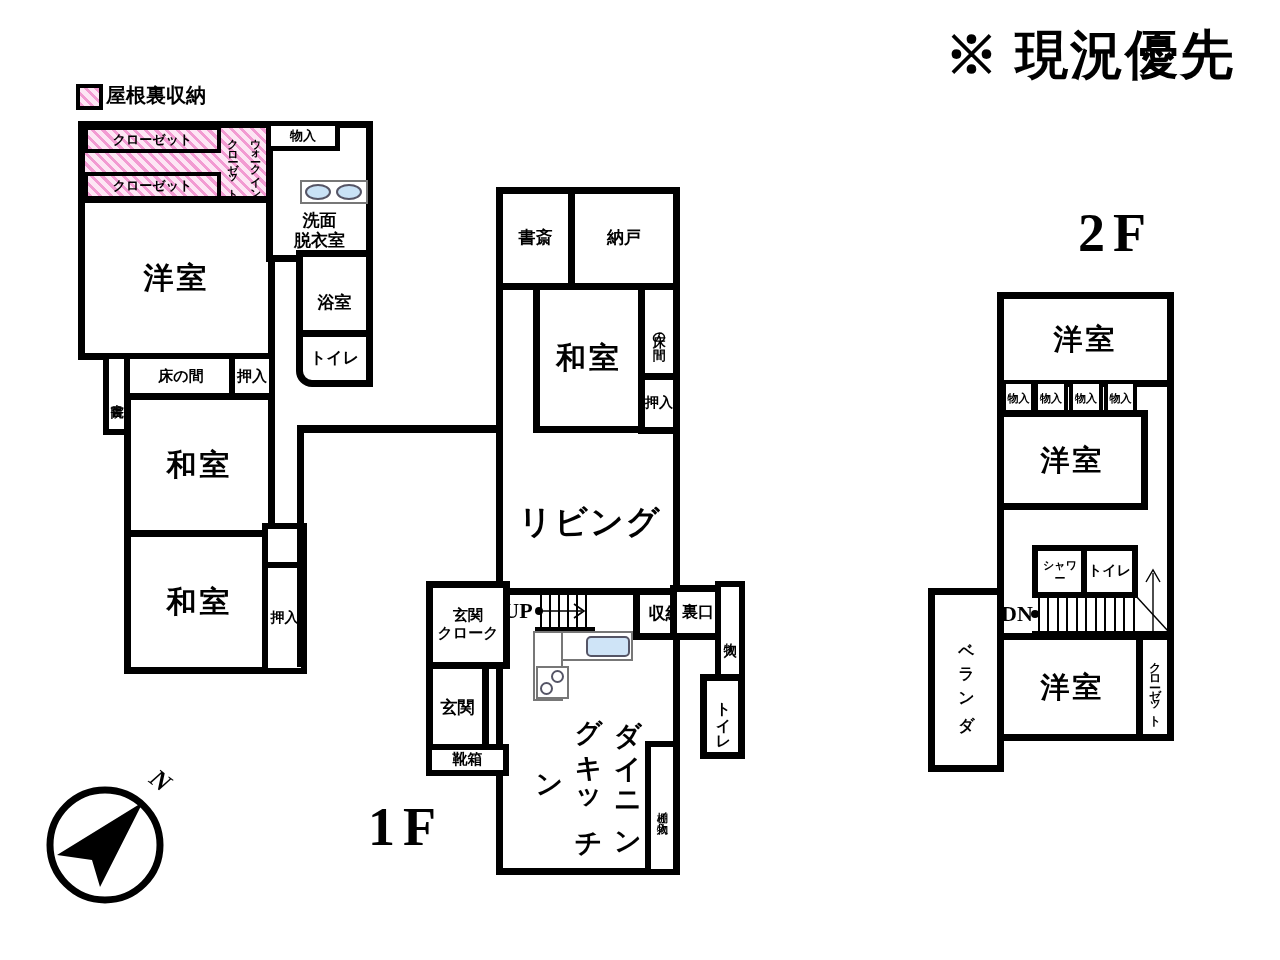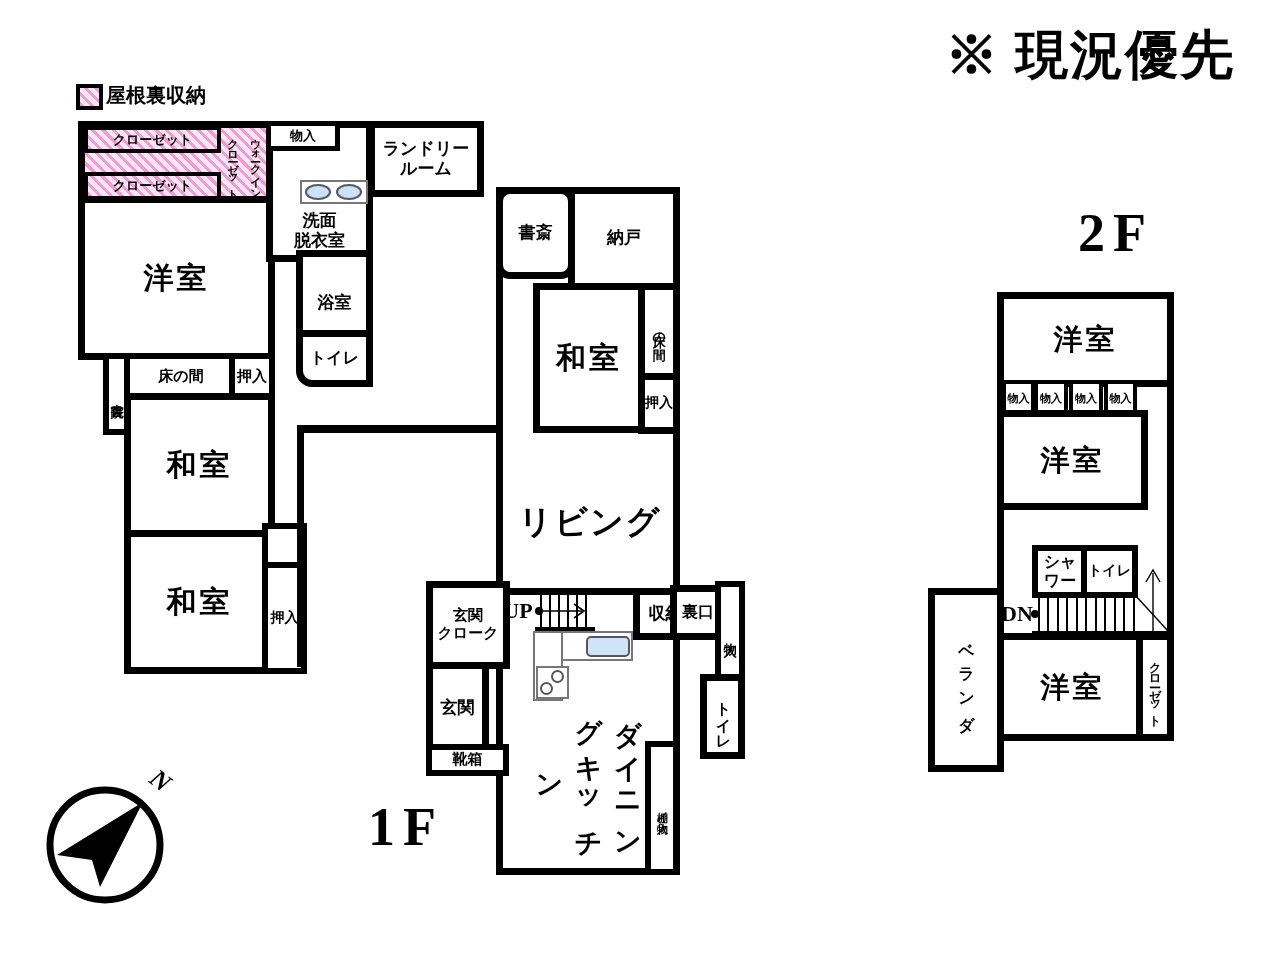--- a/index.html
+++ b/index.html
@@ -89,30 +89,26 @@
   <div class="fixture" style="left:305px;top:184px;width:26px;height:16px;border-radius:50%;background:#c9e2f6;border-color:#556;"></div>
   <div class="fixture" style="left:336px;top:184px;width:26px;height:16px;border-radius:50%;background:#c9e2f6;border-color:#556;"></div>
 
   <div class="room f17" style="left:296px;top:250px;width:77px;height:107px;">
     <span class="lbl">浴室</span>
   </div>
   <div class="room f16" style="left:296px;top:330px;width:77px;height:57px;border-bottom-left-radius:16px;">
     <span class="lbl">トイレ</span>
   </div>
 
-  <div class="room f17" style="left:368px;top:121px;width:116px;height:76px;">
-    <span class="lbl">ランドリー
-ルーム</span>
-  </div>
 
   <div class="wall" style="left:297px;top:425px;width:206px;height:8px;"></div>
   <div class="wall" style="left:297px;top:425px;width:7px;height:242px;"></div>
 
   <div class="room" style="left:496px;top:187px;width:184px;height:408px;"></div>
-  <div class="room f17" style="left:496px;top:187px;width:79px;height:92px;border-radius:14px;">
+  <div class="room f17" style="left:496px;top:187px;width:79px;height:103px;">
     <span class="lbl">書斎</span>
   </div>
   <div class="room f17" style="left:568px;top:187px;width:112px;height:103px;">
     <span class="lbl">納戸</span>
   </div>
   <div class="room f30" style="left:533px;top:283px;width:112px;height:150px;">
     <span class="lbl">和室</span>
   </div>
   <div class="room f13" style="left:638px;top:283px;width:42px;height:97px;">
     <span class="lbl v">床の間</span>
@@ -200,21 +196,21 @@
     <span class="lbl">物入</span>
   </div>
   <div class="room b4 f11" style="left:1104px;top:380px;width:33px;height:37px;">
     <span class="lbl">物入</span>
   </div>
 
   <div class="room f29" style="left:997px;top:410px;width:151px;height:100px;">
     <span class="lbl">洋室</span>
   </div>
 
-  <div class="room b6" style="left:1032px;top:545px;width:56px;height:53px;font-size:16px;">
+  <div class="room b6" style="left:1032px;top:545px;width:56px;height:53px;font-size:11px;">
     <span class="lbl">シャワー</span>
   </div>
   <div class="room b6 f14" style="left:1081px;top:545px;width:57px;height:53px;">
     <span class="lbl">トイレ</span>
   </div>
 
   <div class="treads" style="left:1038px;top:598px;width:100px;height:35px;background:repeating-linear-gradient(90deg,#000 0 2px,transparent 2px 9.5px);"></div>
   <div class="wall" style="left:1032px;top:631px;width:142px;height:9px;"></div>
   <div class="nobox" style="left:999px;top:601px;width:36px;height:26px;font-size:22px;">
     <span class="lbl">DN</span>

